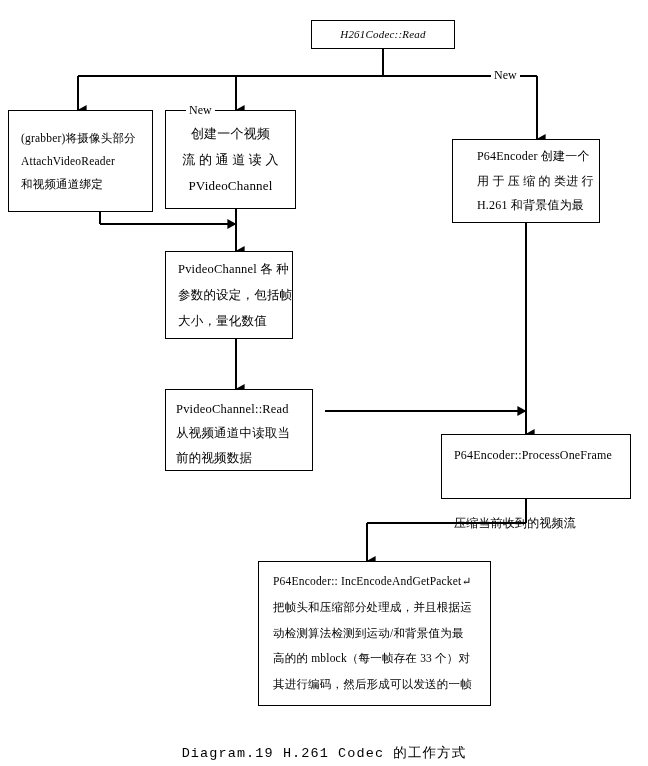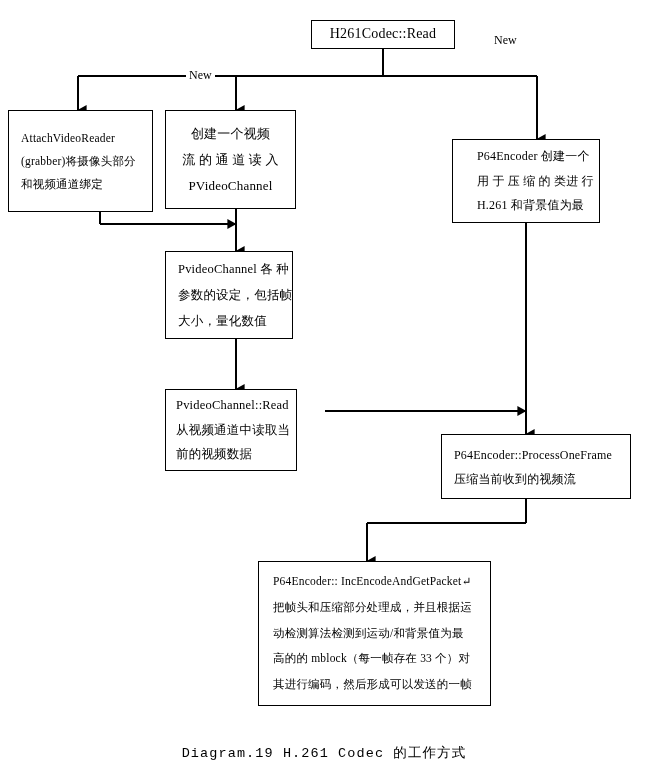--- a/index.html
+++ b/index.html
@@ -41,51 +41,52 @@
     white-space: nowrap;
     font-size: 12.5px;
     line-height: 1.72;
     letter-spacing: 0.2px;
   }
   .node.center .line { text-align: center; }
   .node.left .line   { text-align: left; }
 
   
   #node-h261codec-read { padding: 0 10px; }
-  #node-h261codec-read .line { font-size: 14px; }
+  #node-h261codec-read .line { font-size: 11px; font-style: italic; }
 
   #node-attach-video-reader { padding: 0 12px; }
   #node-attach-video-reader .line { font-size: 11.5px; line-height: 2.0; }
 
   #node-create-video-stream { padding: 0 16px; }
   #node-create-video-stream .line { font-size: 13px; line-height: 2.0; }
 
   #node-p64encoder-create { padding: 0 24px; }
   #node-p64encoder-create .line { font-size: 12px; line-height: 2.05; text-align: center; }
 
   #node-pvideochannel-params { padding: 0 12px; }
   #node-pvideochannel-params .line { font-size: 12.5px; line-height: 2.1; }
 
   #node-pvideochannel-read { padding: 0 10px; }
   #node-pvideochannel-read .line { font-size: 12.5px; line-height: 1.95; }
 
   #node-process-one-frame { padding: 0 12px; }
-  #node-process-one-frame .line { font-size: 12px; line-height: 2.0; }
+  #node-process-one-frame .line { font-size: 12px; line-height: 2.0; margin-top: 44px; }
 
   #node-inc-encode-get-packet { padding: 0 14px; }
   #node-inc-encode-get-packet .line { font-size: 11.5px; line-height: 2.25; }
 
   .edge-label {
     position: absolute;
     font-family: "Liberation Serif", "DejaVu Serif", serif;
     font-size: 12px;
     background: #ffffff;
     padding: 0 3px;
     z-index: 3;
     white-space: nowrap;
+    margin-top: 35px;
   }
   #caption {
     position: absolute;
     left: 0;
     right: 0;
     top: 744px;
     text-align: center;
     font-family: "Liberation Mono", "DejaVu Sans Mono", monospace;
     font-size: 13.5px;
     letter-spacing: 1.1px;
@@ -135,22 +136,22 @@
       <path d="M367,523 L367,561" marker-end="url(#arrowDown)"></path>
 
     </g>
   </svg>
 
   <div class="node center" id="node-h261codec-read" style="left:311px; top:20px; width:144px; height:29px;">
     <span class="line">H261Codec::Read</span>
   </div>
 
   <div class="node left" id="node-attach-video-reader" style="left:8px; top:110px; width:145px; height:102px;">
+    <span class="line">(grabber)将摄像头部分</span>
     <span class="line">AttachVideoReader</span>
-    <span class="line">(grabber)将摄像头部分</span>
     <span class="line">和视频通道绑定</span>
   </div>
 
   <div class="node center" id="node-create-video-stream" style="left:165px; top:110px; width:131px; height:99px;">
     <span class="line">创建一个视频</span>
     <span class="line">流 的 通 道 读 入</span>
     <span class="line">PVideoChannel</span>
   </div>
 
   <div class="node center" id="node-p64encoder-create" style="left:452px; top:139px; width:148px; height:84px;">
@@ -158,21 +159,21 @@
     <span class="line">用 于 压 缩 的 类进 行</span>
     <span class="line">H.261 和背景值为最</span>
   </div>
 
   <div class="node left" id="node-pvideochannel-params" style="left:165px; top:251px; width:128px; height:88px;">
     <span class="line">PvideoChannel 各 种</span>
     <span class="line">参数的设定，包括帧</span>
     <span class="line">大小，量化数值</span>
   </div>
 
-  <div class="node left" id="node-pvideochannel-read" style="left:165px; top:389px; width:132px; height:82px;">
+  <div class="node left" id="node-pvideochannel-read" style="left:165px; top:389px; width:148px; height:82px;justify-content:flex-end;">
     <span class="line">PvideoChannel::Read</span>
     <span class="line">从视频通道中读取当</span>
     <span class="line">前的视频数据</span>
   </div>
 
   <div class="node left" id="node-process-one-frame" style="left:441px; top:434px; width:190px; height:65px;">
     <span class="line">P64Encoder::ProcessOneFrame</span>
     <span class="line">压缩当前收到的视频流</span>
   </div>
 

